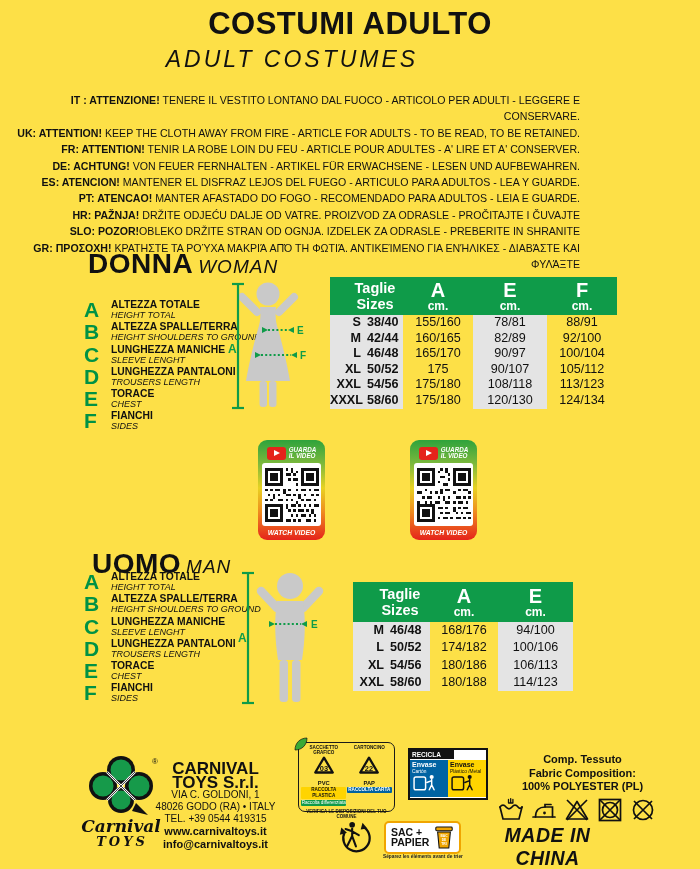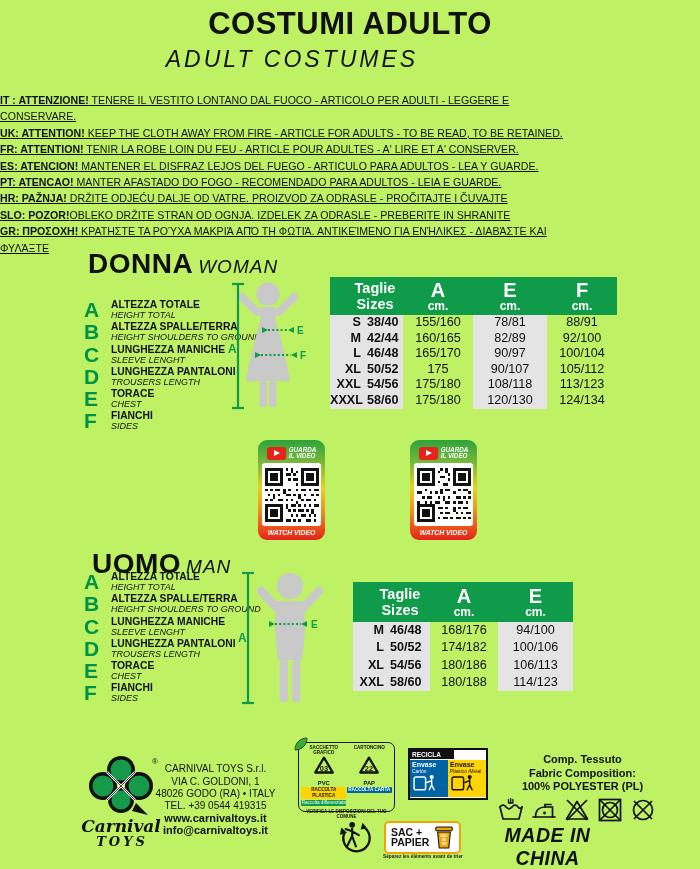--- a/index.html
+++ b/index.html
@@ -1,25 +1,25 @@
 <!DOCTYPE html>
 <html><head>
 <meta charset="utf-8">
 <style>
   html,body{margin:0;padding:0;background:#fff;}
-  .page{position:relative;width:700px;height:869px;background:#bef264;overflow:hidden;
+  .page{position:relative;width:700px;height:869px;background:#fde047;overflow:hidden;
         font-family:"Liberation Sans",sans-serif;color:#111;}
 
   
   .title{position:absolute;top:6px;left:0;width:700px;text-align:center;
          font-size:31px;font-weight:900;letter-spacing:.5px;}
   .subtitle{position:absolute;top:46px;left:0;width:584px;text-align:center;
             font-size:23px;font-style:italic;font-weight:500;letter-spacing:3px;}
-  .warnings{position:absolute;top:92px;left:0;width:580px;text-align:left;
-            font-size:10.6px;line-height:16.4px;text-decoration:underline;}
+  .warnings{position:absolute;top:92px;left:0;width:580px;text-align:right;
+            font-size:10.6px;line-height:16.4px;}
   .warnings b{font-weight:800;}
 
   
   .sec-head{position:absolute;white-space:nowrap;}
   .sec-head .big{font-size:28px;font-weight:900;letter-spacing:.5px;}
   .sec-head .sub{font-size:19px;font-style:italic;font-weight:400;letter-spacing:1px;margin-left:5px;}
 
   
   .legend{position:absolute;width:230px;}
   .m-item{display:flex;height:22.3px;align-items:flex-start;}
@@ -56,21 +56,21 @@
   .yt::after{content:"";position:absolute;left:7px;top:3.5px;border-left:6px solid #fff;
              border-top:3px solid transparent;border-bottom:3px solid transparent;}
   .qr-top-text{color:#fff;font-size:6.3px;font-weight:800;font-style:italic;line-height:6.5px;}
   .qr-mid{background:#fff;border-radius:3px;height:63px;padding:2.5px;box-sizing:border-box;}
   .qr-mid svg{width:100%;height:100%;}
   .qr-bottom{text-align:center;color:#fff;font-size:6.8px;font-weight:800;font-style:italic;line-height:13px;}
 
   
   .logo{position:absolute;left:76px;top:753px;}
   .address{position:absolute;left:148px;top:762px;width:135px;text-align:center;}
-  .addr-name{font-size:10px;font-weight:400;line-height:13.5px;}
+  .addr-name{font-size:17px;font-weight:700;line-height:13.5px;}
   .addr-line{font-size:10px;line-height:12px;}
   .addr-bold{font-size:11px;font-weight:800;line-height:12.5px;}
 
   .recycle-box{position:absolute;left:298px;top:742px;width:97px;height:70px;
                border:1.6px solid #1a1a1a;border-radius:7px;box-sizing:border-box;padding:2px 2px 14px;}
   .leaf{position:absolute;left:-6px;top:-7px;}
   .rb-cols{display:flex;justify-content:space-around;}
   .rb-col{width:45px;text-align:center;}
   .rb-label{font-size:4.6px;font-weight:800;line-height:5px;height:10px;}
   .rb-mat{font-size:5.8px;font-weight:800;line-height:6px;}
@@ -109,20 +109,21 @@
 
 <div class="page">
 
   <div class="title">COSTUMI ADULTO</div>
   <div class="subtitle">ADULT  COSTUMES</div>
 
   <div class="warnings">
     <div><b>IT : ATTENZIONE!</b><span> TENERE IL VESTITO LONTANO DAL FUOCO - ARTICOLO PER ADULTI - LEGGERE E CONSERVARE.</span></div>
     <div><b>UK: ATTENTION!</b><span> KEEP THE CLOTH AWAY FROM FIRE - ARTICLE FOR ADULTS - TO BE READ, TO BE RETAINED.</span></div>
     <div><b>FR: ATTENTION!</b><span> TENIR LA ROBE LOIN DU FEU - ARTICLE POUR ADULTES  - A' LIRE ET A' CONSERVER.</span></div>
+    <div><b>DE: ACHTUNG!</b><span> VON FEUER FERNHALTEN - ARTIKEL FÜR ERWACHSENE  - LESEN UND AUFBEWAHREN.</span></div>
     <div><b>ES: ATENCION!</b><span> MANTENER EL DISFRAZ LEJOS DEL FUEGO -  ARTICULO PARA ADULTOS - LEA Y GUARDE.</span></div>
     <div><b>PT: ATENCAO!</b><span> MANTER AFASTADO DO FOGO - RECOMENDADO PARA ADULTOS - LEIA E GUARDE.</span></div>
     <div><b>HR: PAŽNJA!</b><span> DRŽITE ODJEĆU DALJE OD VATRE. PROIZVOD ZA ODRASLE - PROČITAJTE I ČUVAJTE</span></div>
     <div><b>SLO: POZOR!</b><span>OBLEKO DRŽITE STRAN OD OGNJA. IZDELEK ZA ODRASLE - PREBERITE IN SHRANITE</span></div>
     <div><b>GR: ΠΡΟΣΟΧΗ!</b><span> ΚΡΑΤΗΣΤΕ ΤΑ ΡΟΎΧΑ ΜΑΚΡΙΆ ΑΠΌ ΤΗ ΦΩΤΙΆ. ΑΝΤΙΚΕΊΜΕΝΟ ΓΙΑ ΕΝΉΛΙΚΕΣ - ΔΙΑΒΆΣΤΕ ΚΑΙ ΦΥΛΆΞΤΕ</span></div>
   </div>
 
   <div class="sec-head" style="left:88px;top:248px;">
     <span class="big">DONNA</span><span class="sub">WOMAN</span>
   </div>

